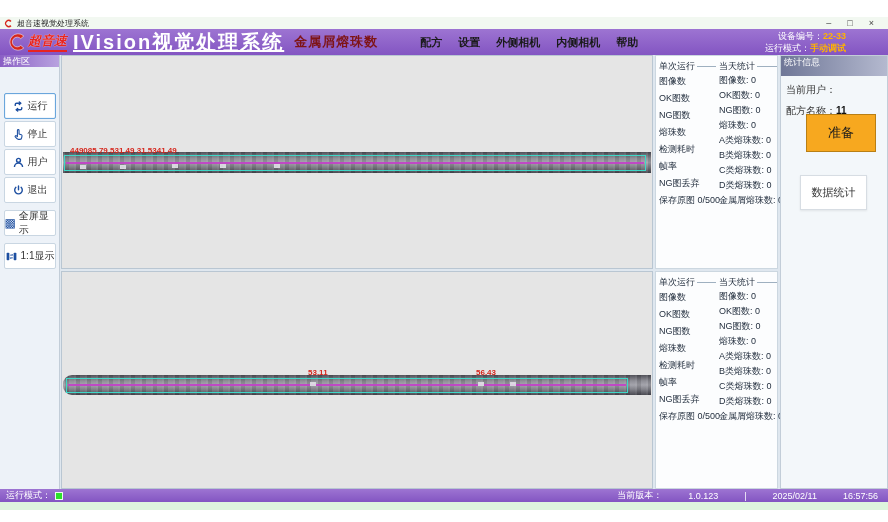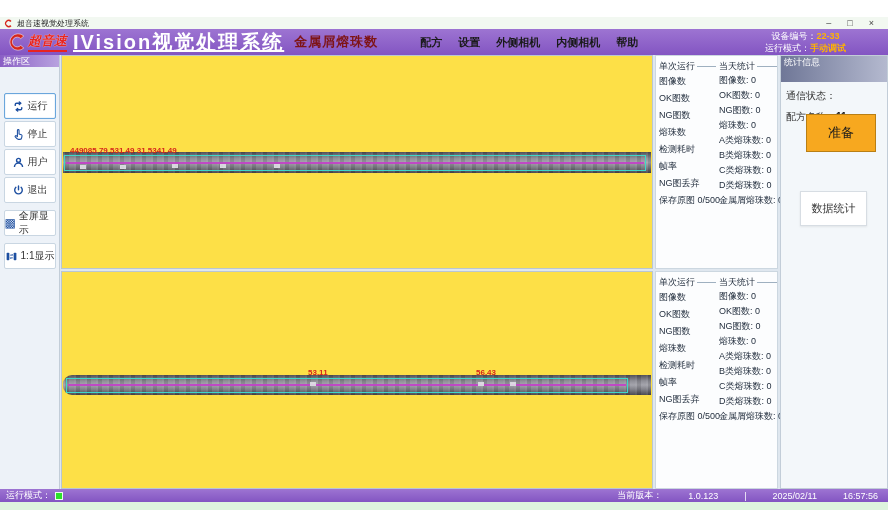--- a/index.html
+++ b/index.html
@@ -16,41 +16,41 @@
   
   .header { position:absolute; left:0; top:29px; width:888px; height:26px;
             background:linear-gradient(#9d74d2,#8355c2); display:flex; align-items:center; padding:0 8px; }
   .logo-swoosh { width:18px; height:18px; margin-right:2px; flex:0 0 auto; }
   .logo-text { color:#e8241f; font-style:italic; font-weight:bold; font-size:13px; border-bottom:2px solid #e8241f;
                text-shadow:0 0 1px #fff; margin-right:6px; }
   .app-title { color:#fff; font-weight:bold; font-size:20px; letter-spacing:2px; margin-right:10px;text-decoration:underline; }
   .app-subtitle { color:#7e1416; font-weight:bold; font-size:13px; letter-spacing:1px; }
   .menu { display:flex; gap:16px; margin-left:42px; }
   .menu-item { font-size:11px; color:#1a1a1a; font-weight:bold; cursor:pointer; }
-  .hdr-info { margin-left:auto; text-align:center; padding-right:34px; line-height:12px; }
+  .hdr-info { margin-left:auto; text-align:right; padding-right:34px; line-height:12px; }
   .hdr-info .row { font-size:9px; color:#fff; }
   .hdr-info .val { color:#ffb400; font-weight:bold; }
 
   
   .main-bg { position:absolute; left:0; top:55px; width:888px; height:434px; background:#dfe7ef; }
 
   
   .sidebar { position:absolute; left:0; top:55px; width:60px; height:434px; background:#edf2f8; border-right:1px solid #c2cdd8; }
   .panel-strip { height:12px; background:linear-gradient(90deg,#8a5fc5,#b8a2df); color:#fff; font-size:9px; line-height:12px; padding-left:3px; }
   .op-btn { width:52px; height:26px; margin:2px auto 2px; background:#fff; border:1px solid #c9d6e2; border-radius:2px;
             display:flex; align-items:center; justify-content:center; gap:3px; font-size:10px; color:#333; cursor:pointer; }
   .op-btn.first { margin-top:26px; }
   .op-btn.active { border-color:#6aa6dc; box-shadow:0 0 1px #6aa6dc inset; }
   .op-btn.gap { margin-top:7px; }
   .op-btn svg { width:13px; height:13px; flex:0 0 auto; }
   .op-btn .uicon { color:#1d4fa1; font-size:12px; line-height:12px; }
 
   
   .cameras { position:absolute; left:61px; top:55px; width:592px; height:434px; }
-  .cam-panel { position:absolute; left:0; width:592px; background:#fde047; border:1px solid #b9c6d2; overflow:hidden; }
+  .cam-panel { position:absolute; left:0; width:592px; background:#e5e5e5; border:1px solid #b9c6d2; overflow:hidden; }
   .cam-top { top:0; height:214px; }
   .cam-bottom { top:216px; height:218px; }
   .strip { position:absolute; left:1px; right:1px; height:21px;
            background:
              repeating-linear-gradient(90deg, rgba(255,255,255,.07) 0 2px, rgba(0,0,0,.10) 2px 6px, rgba(255,255,255,.03) 6px 11px),
              linear-gradient(#4c4c54, #8d8d95 30%, #a2a2aa 50%, #787880 75%, #45454d); }
   .strip.s2 { border-radius:9px 0 0 9px; }
   .cyan-box { position:absolute; border:1px solid #3ed8c8; }
   .mag-line { position:absolute; height:2px; background:#c33fc9; opacity:.9; }
   .ann { position:absolute; color:#d5261c; font-size:8px; font-weight:bold; white-space:nowrap; }
@@ -64,26 +64,26 @@
   .gb { position:absolute; top:4px; bottom:4px; }
   .gb-left { left:3px; width:57px; }
   .gb-right { left:63px; width:58px; }
   .gb-title { font-size:9px; color:#1e2a3a; white-space:nowrap; display:flex; align-items:center; gap:2px; height:13px; }
   .gb-title::after { content:""; flex:1; border-top:1px solid #9fb0c0; }
   .gb-left .row { font-size:9px; color:#1e2a3a; height:17px; line-height:17px; white-space:nowrap; }
   .gb-right .row { font-size:9px; color:#1e2a3a; height:15px; line-height:15px; white-space:nowrap; }
 
   
   .infopanel { position:absolute; left:780px; top:55px; width:108px; height:434px; background:#f3f7fa; border:1px solid #c2cdd8; }
-  .info-strip { height:26px; background:linear-gradient(90deg,#6f7797,#b4b9cf); color:#fff; font-size:9px; line-height:12px; padding-left:3px; }
+  .info-strip { height:20px; background:linear-gradient(90deg,#6f7797,#b4b9cf); color:#fff; font-size:9px; line-height:12px; padding-left:3px; }
   .info-row { font-size:10px; color:#333; margin:7px 0 0 5px; white-space:nowrap; }
   .info-row .val { font-weight:bold; color:#111; }
   .prepare-btn { position:absolute; left:17px; top:58px; width:70px; height:38px; background:#f7a81f; border:1px solid #b97f14;
                  font-size:13px; color:#1c1c1c; font-family:Liberation Sans, sans-serif; cursor:pointer;margin-left:8px; }
-  .datastats-btn { position:absolute; left:19px; top:135px; width:67px; height:35px; background:#fff; border:1px solid #d7dde3;
+  .datastats-btn { position:absolute; left:19px; top:119px; width:67px; height:35px; background:#fff; border:1px solid #d7dde3;
                    font-size:11px; color:#333; font-family:inherit; cursor:pointer; box-shadow:0 1px 2px rgba(0,0,0,.08); }
 
   
   .statusbar { position:absolute; left:0; top:489px; width:888px; height:13px;
                background:linear-gradient(#9d74d2,#8355c2); color:#fff; font-size:9px;
                display:flex; align-items:center; padding:0 6px; }
   .comm-ind { width:8px; height:8px; background:#2ce02c; border:1px solid #eaffea; margin-left:4px; }
   .sb-right { margin-left:auto; display:flex; gap:26px; align-items:center; padding-right:4px; }
   .desktop-strip { position:absolute; left:0; top:502px; width:888px; height:8px; background:#def4de; }
 </style>
@@ -253,21 +253,21 @@
         <div class="row">B类熔珠数: 0</div>
         <div class="row">C类熔珠数: 0</div>
         <div class="row">D类熔珠数: 0</div>
         <div class="row">金属屑熔珠数: 0</div>
       </div>
     </div>
   </div>
 
   <div class="infopanel">
     <div class="info-strip">统计信息</div>
-    <div class="info-row"><span>通信状态：</span></div>
+    <div class="info-row"><span>当前用户：</span></div>
     <div class="info-row"><span>配方名称：</span><span class="val">11</span></div>
     <button class="prepare-btn">准备</button>
     <button class="datastats-btn">数据统计</button>
   </div>
 
   <div class="statusbar">
     <span>运行模式：</span>
     <span class="comm-ind"></span>
     <div class="sb-right">
       <span>当前版本：</span>

